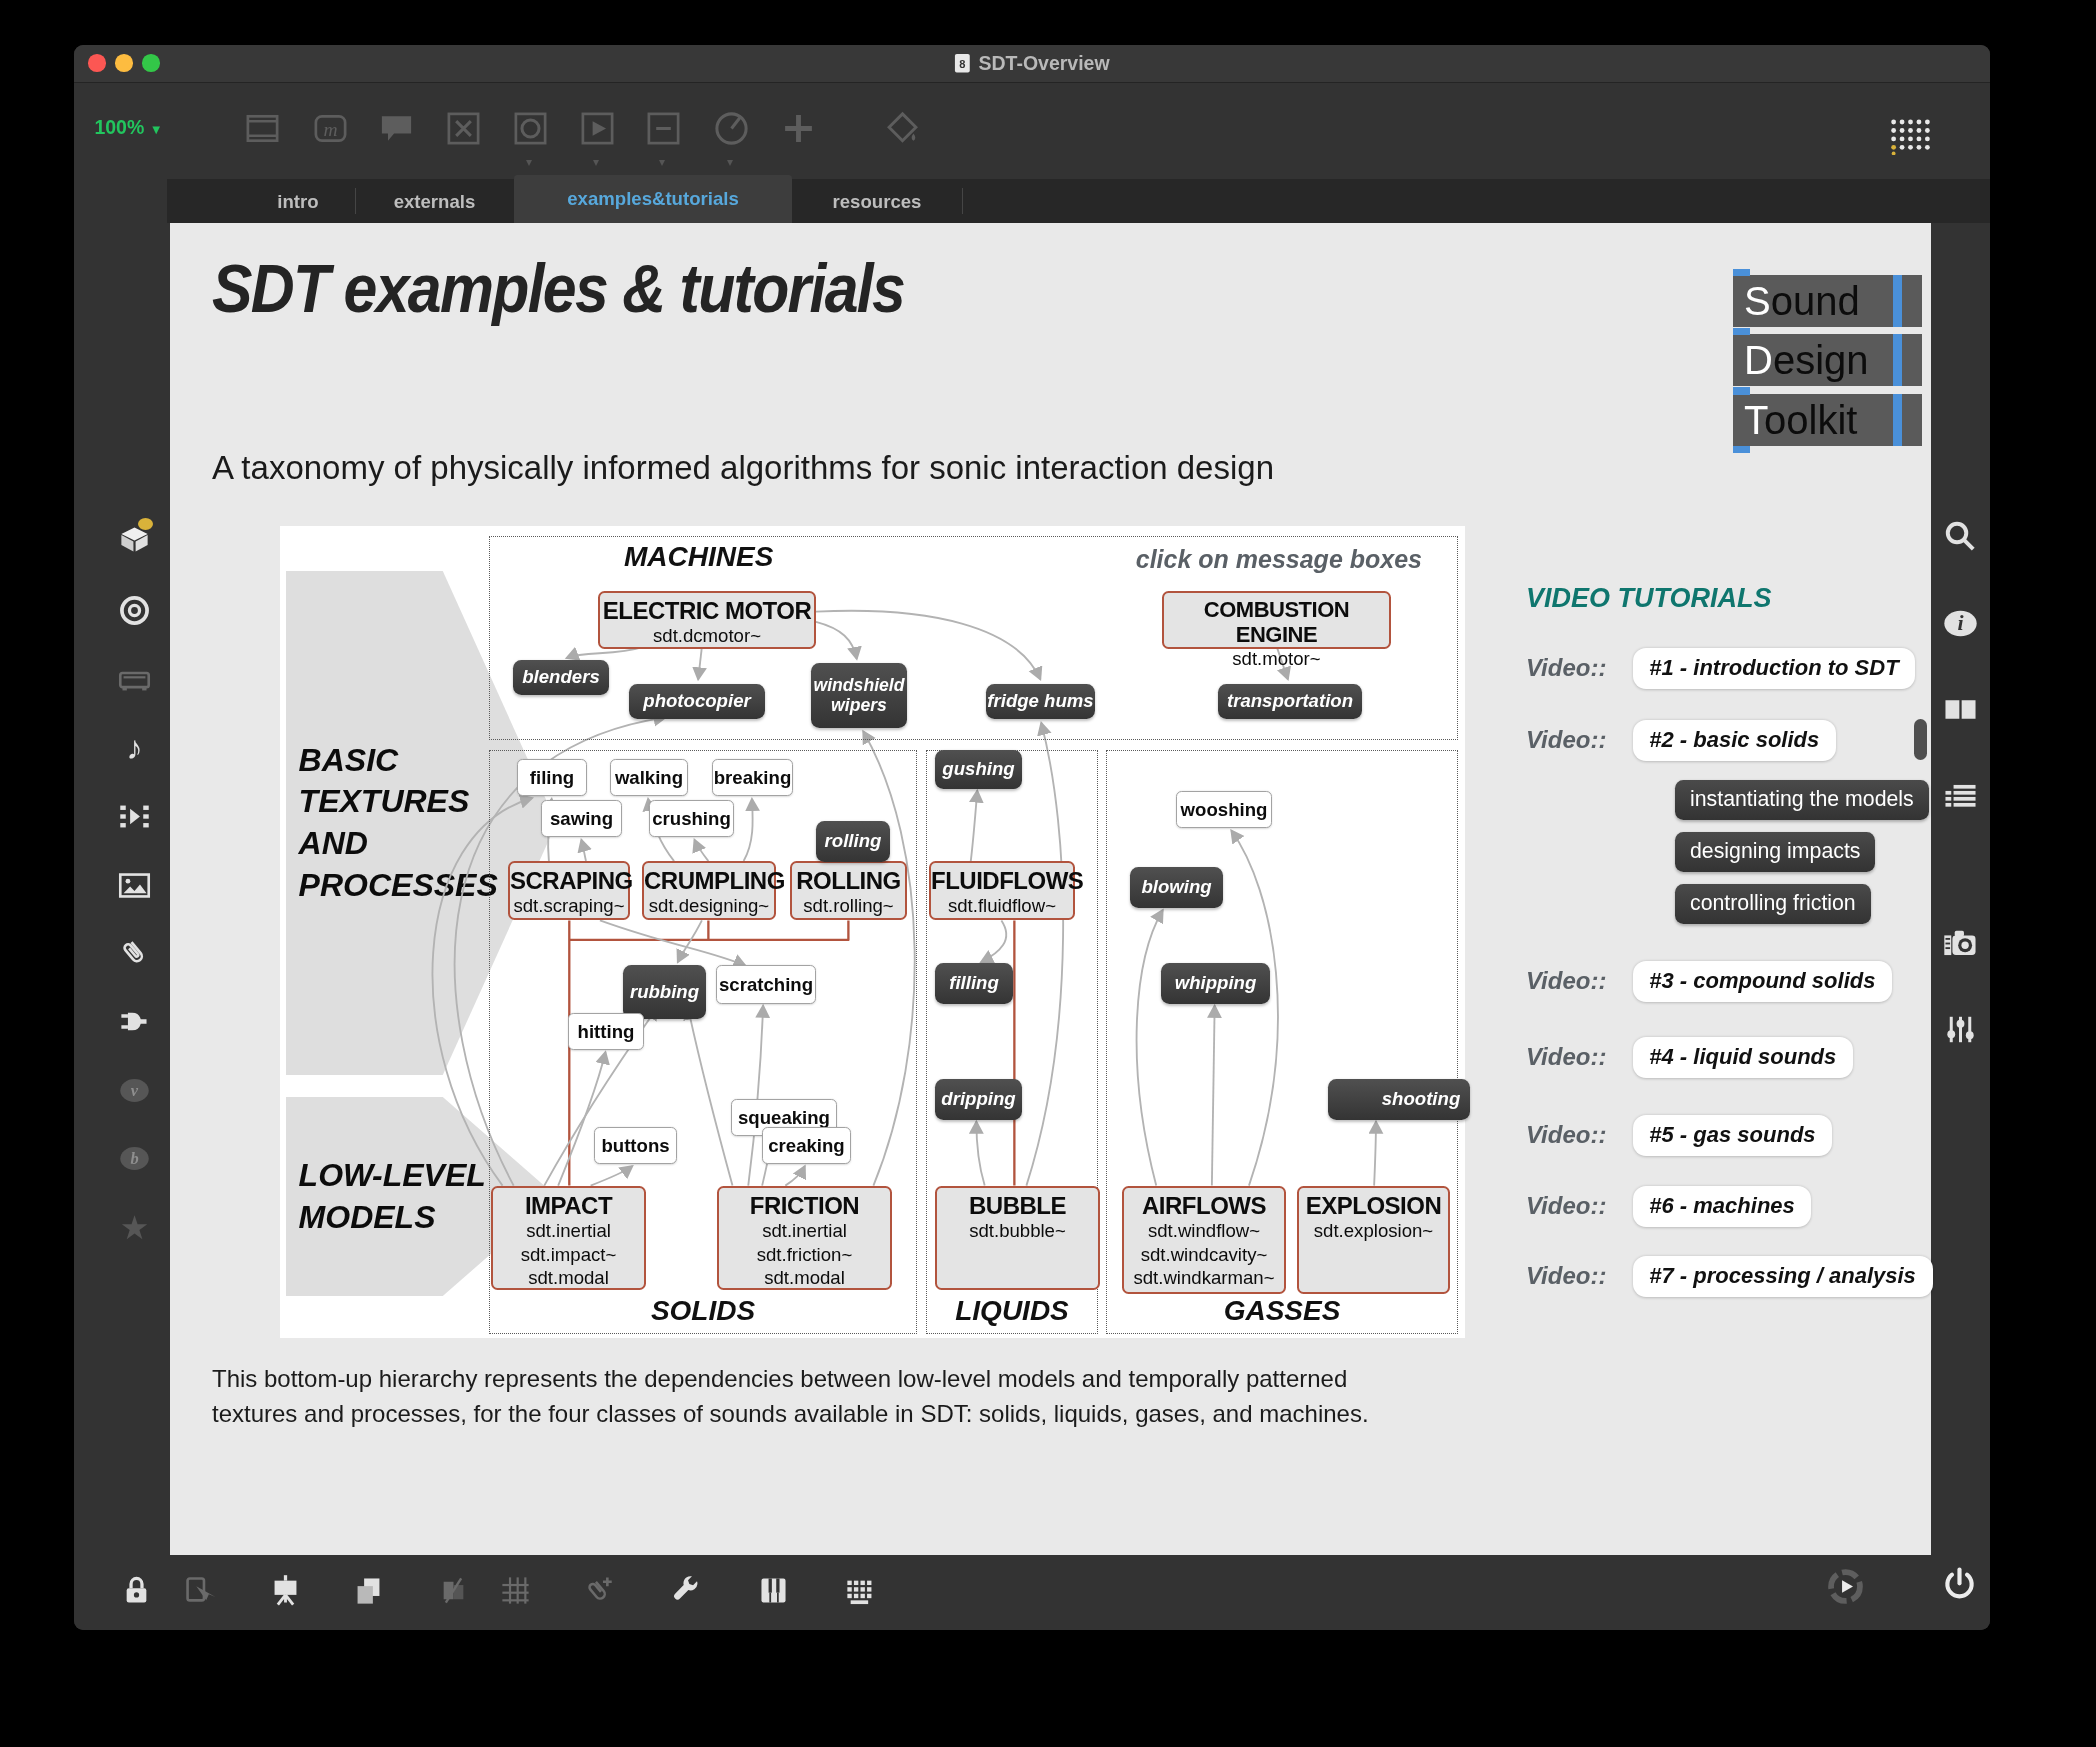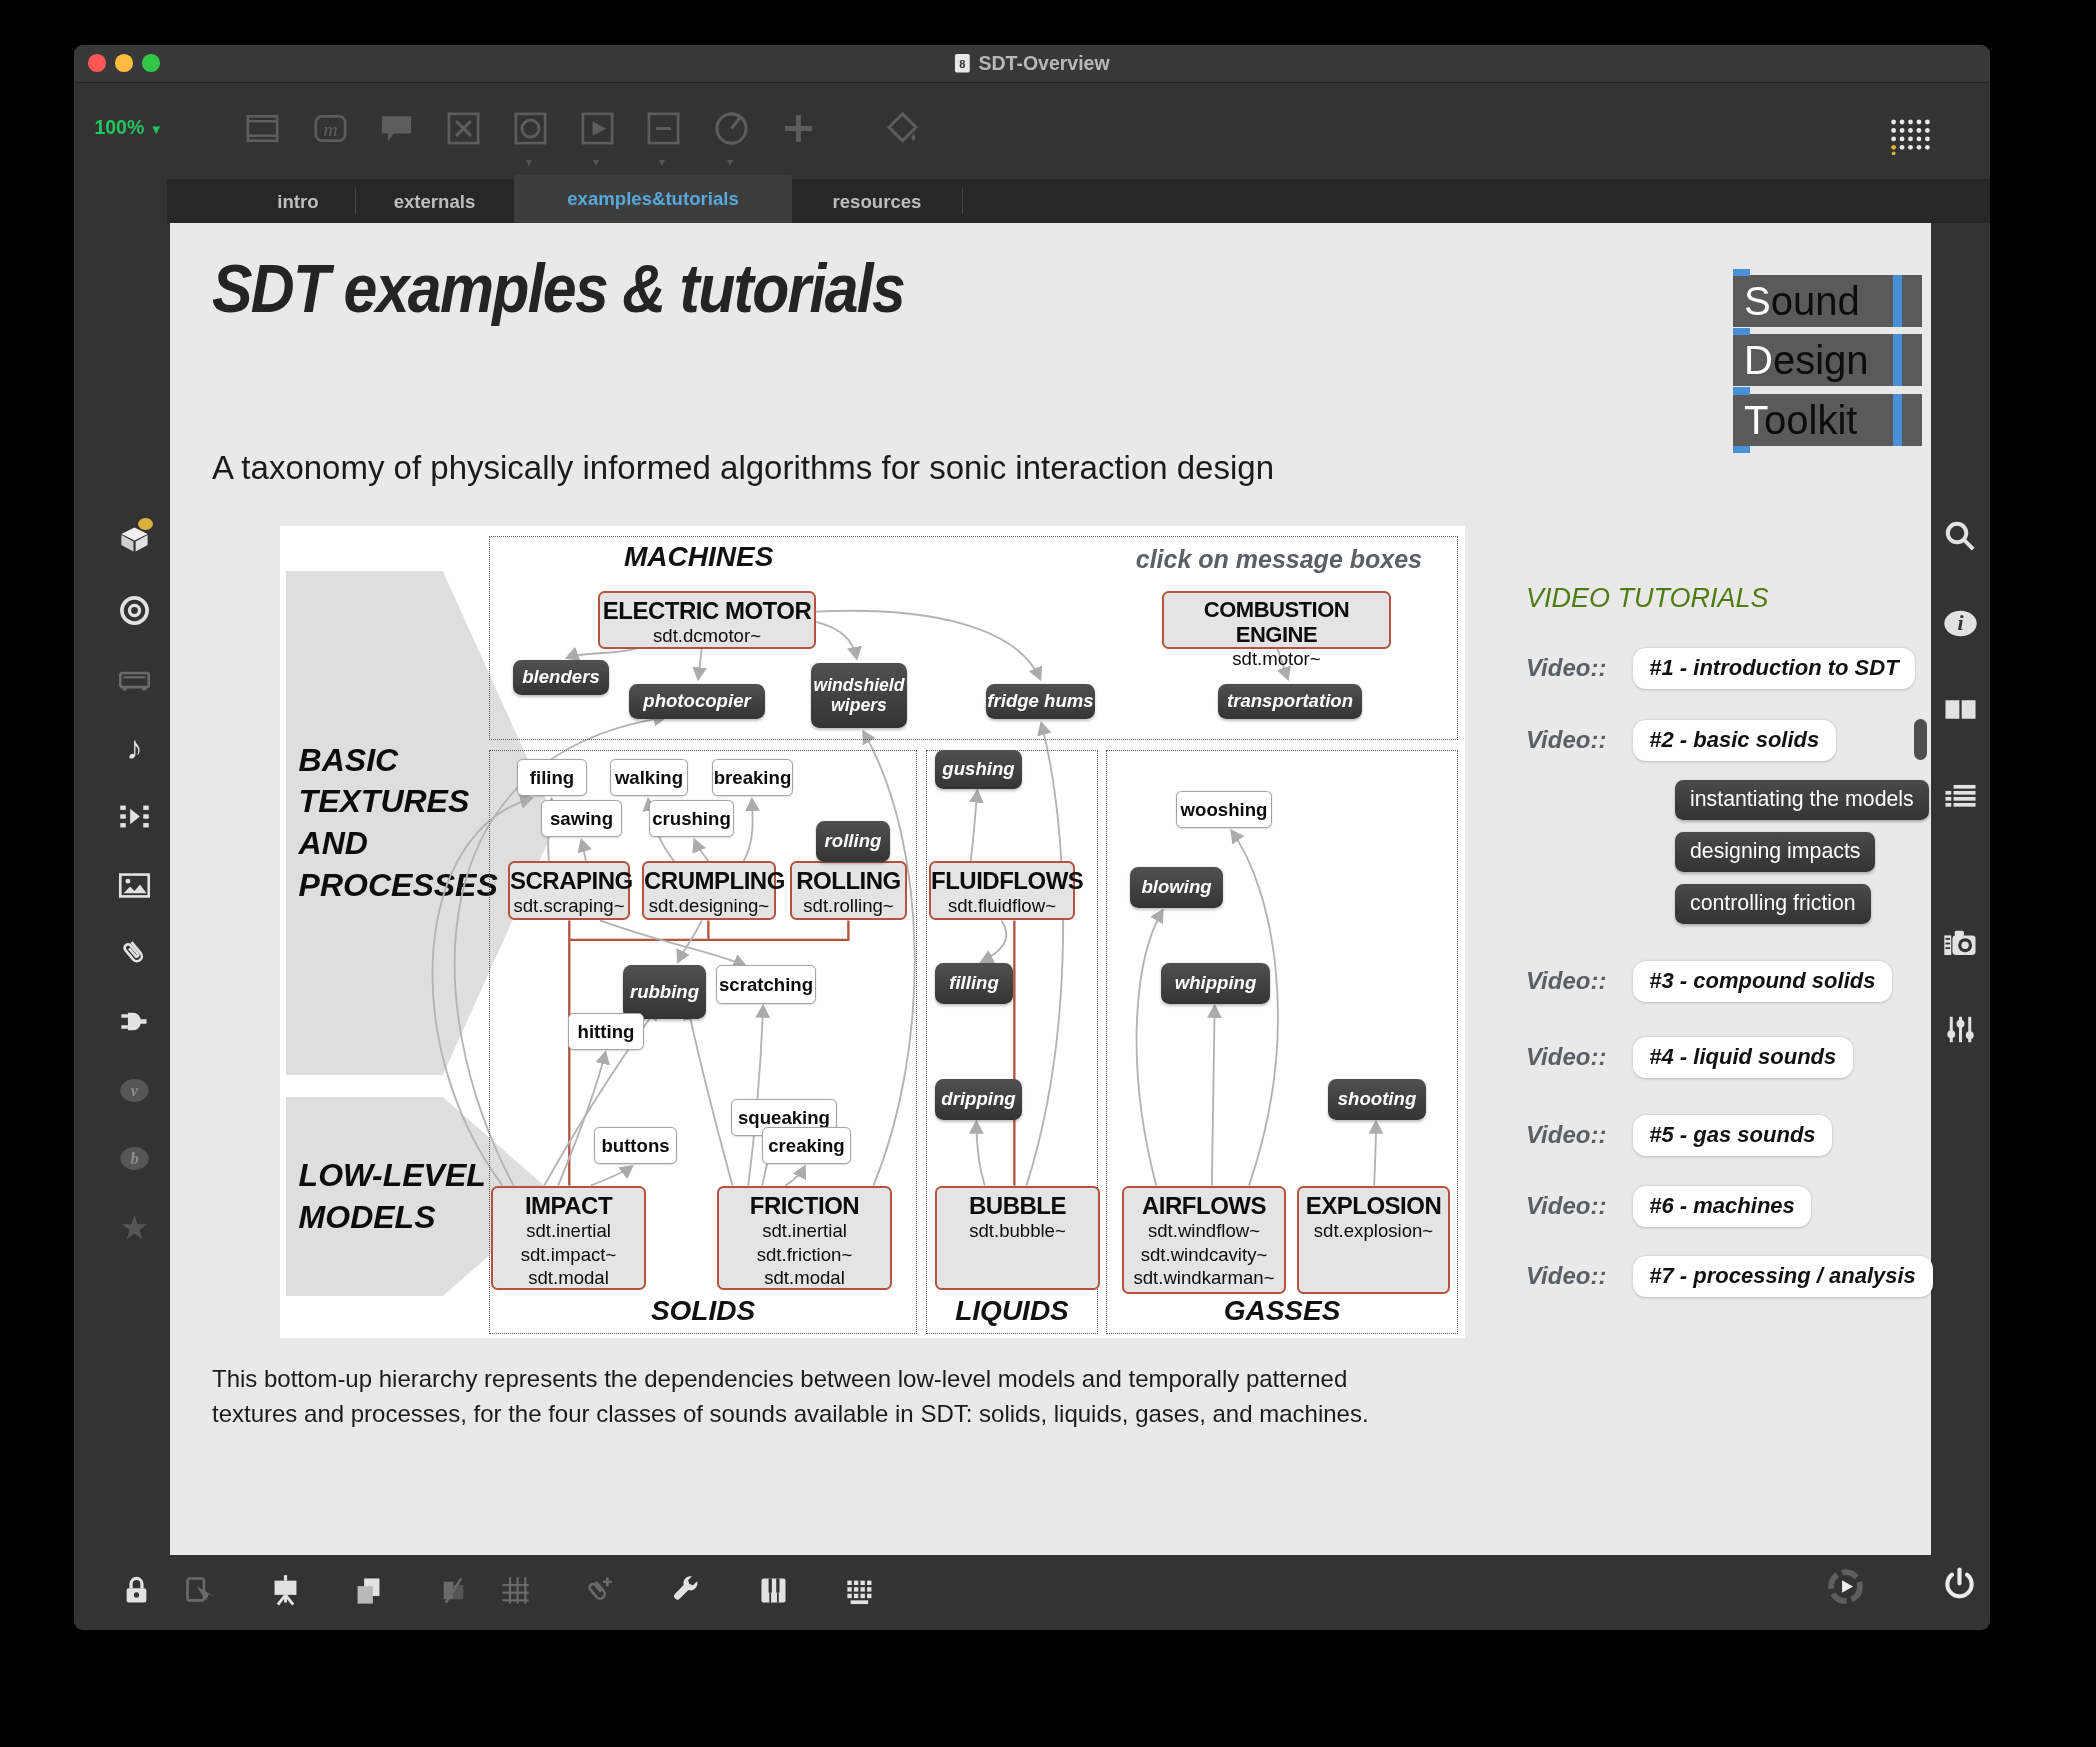--- a/index.html
+++ b/index.html
@@ -60,21 +60,21 @@
   .model .mt{font-size:24px;font-weight:bold;letter-spacing:-0.5px;line-height:1.15;}
   .model .ms{font-size:18.6px;line-height:1.25;white-space:pre-line;}
   .dmsg{position:absolute;background:linear-gradient(#505050,#343434);border-radius:8.3px;
         color:#fff;font-size:18.6px;font-weight:bold;font-style:italic;display:flex;align-items:center;
         justify-content:center;text-align:center;line-height:1.1;white-space:pre-line;
         box-shadow:0 1.9px 2.8px rgba(0,0,0,.25);}
   .wmsg{position:absolute;background:#fff;border:1.9px solid #a3a3a3;border-radius:5.6px;color:#0c0c0c;
         font-size:18.6px;font-weight:bold;display:flex;align-items:center;justify-content:center;
         box-sizing:border-box;box-shadow:0 0.9px 1.9px rgba(0,0,0,.15);}
   
-  .vhead{position:absolute;font-size:27px;font-weight:normal;font-style:italic;color:#4d7c0f;text-align:right;}
+  .vhead{position:absolute;font-size:27px;font-weight:bold;font-style:italic;color:#0f766e;text-align:right;}
   .vrow{position:absolute;display:flex;align-items:center;}
   .vlabel{font-size:24px;font-weight:bold;font-style:italic;color:#5a6066;margin-right:18.6px;width:88px;}
   .vbtn{background:#fff;border-radius:13px;padding:7.4px 16.7px;font-size:22px;font-weight:bold;
         font-style:italic;color:#111;box-shadow:0 0.9px 2.8px rgba(0,0,0,.2);white-space:nowrap;}
   .vsub{position:absolute;background:linear-gradient(#4a4a4a,#333);border-radius:8.3px;color:#fff;
         font-size:21.3px;padding:7.4px 15px;white-space:nowrap;box-shadow:0 1.9px 2.8px rgba(0,0,0,.25);}
   
   .scrollthumb{position:absolute;background:#4f4f4f;border-radius:6.5px;}
   svg{display:block;}
 </style>
@@ -588,21 +588,21 @@
 wipers</div>
         <div class="dmsg" style="left:706px;top:158px;width:109px;height:35px;">fridge hums</div>
         <div class="dmsg" style="left:938px;top:158px;width:144px;height:35px;">transportation</div>
         <div class="dmsg" style="left:536px;top:295px;width:74px;height:41px;">rolling</div>
         <div class="dmsg" style="left:343px;top:439px;width:83px;height:54px;">rubbing</div>
         <div class="dmsg" style="left:655px;top:224px;width:87px;height:39px;">gushing</div>
         <div class="dmsg" style="left:655px;top:437px;width:78px;height:41px;">filling</div>
         <div class="dmsg" style="left:655px;top:553px;width:87px;height:41px;">dripping</div>
         <div class="dmsg" style="left:850px;top:341px;width:93px;height:41px;">blowing</div>
         <div class="dmsg" style="left:881px;top:437px;width:109px;height:41px;">whipping</div>
-        <div class="dmsg" style="left:1048px;top:553px;width:98px;height:41px;">shooting</div>
+        <div class="dmsg" style="left:1048px;top:553px;width:98px;height:41px;padding-left:44px;">shooting</div>
 
         <div class="wmsg" style="left:237px;top:233px;width:70px;height:37px;">filing</div>
         <div class="wmsg" style="left:330px;top:233px;width:78px;height:37px;">walking</div>
         <div class="wmsg" style="left:432px;top:233px;width:81px;height:37px;">breaking</div>
         <div class="wmsg" style="left:261px;top:274px;width:81px;height:37px;">sawing</div>
         <div class="wmsg" style="left:369px;top:274px;width:85px;height:37px;">crushing</div>
         <div class="wmsg" style="left:436px;top:439px;width:100px;height:39px;">scratching</div>
         <div class="wmsg" style="left:288px;top:487px;width:76px;height:37px;">hitting</div>
         <div class="wmsg" style="left:451px;top:573px;width:106px;height:37px;">squeaking</div>
         <div class="wmsg" style="left:314px;top:601px;width:83px;height:37px;">buttons</div>

